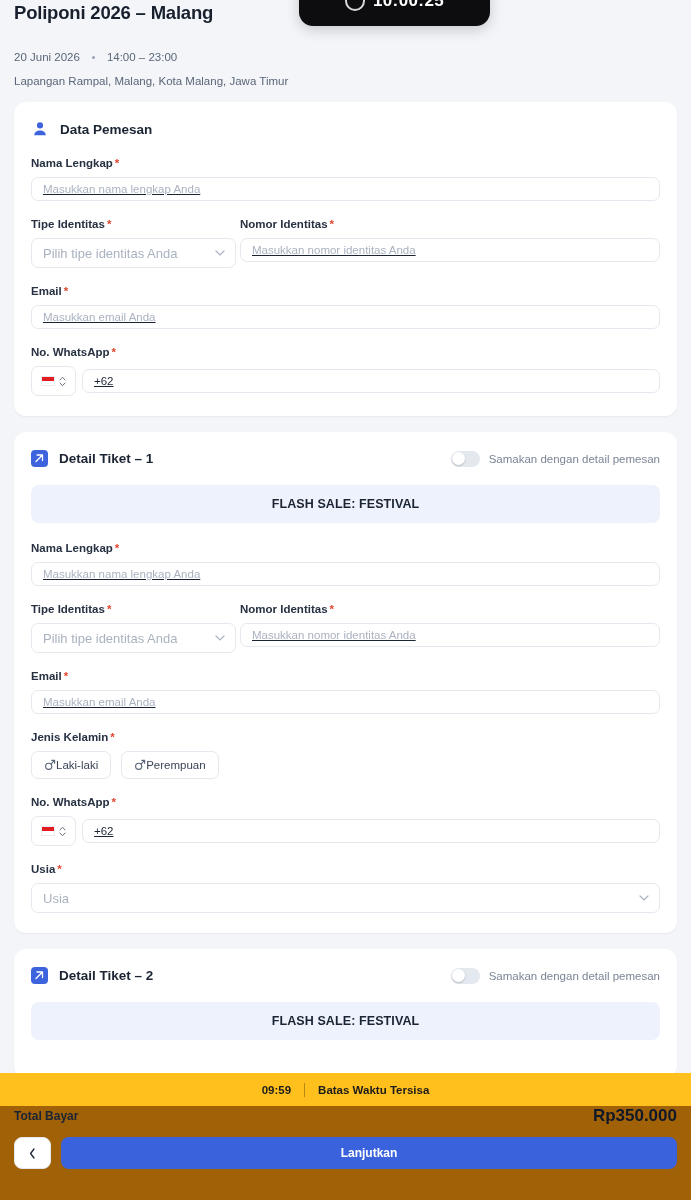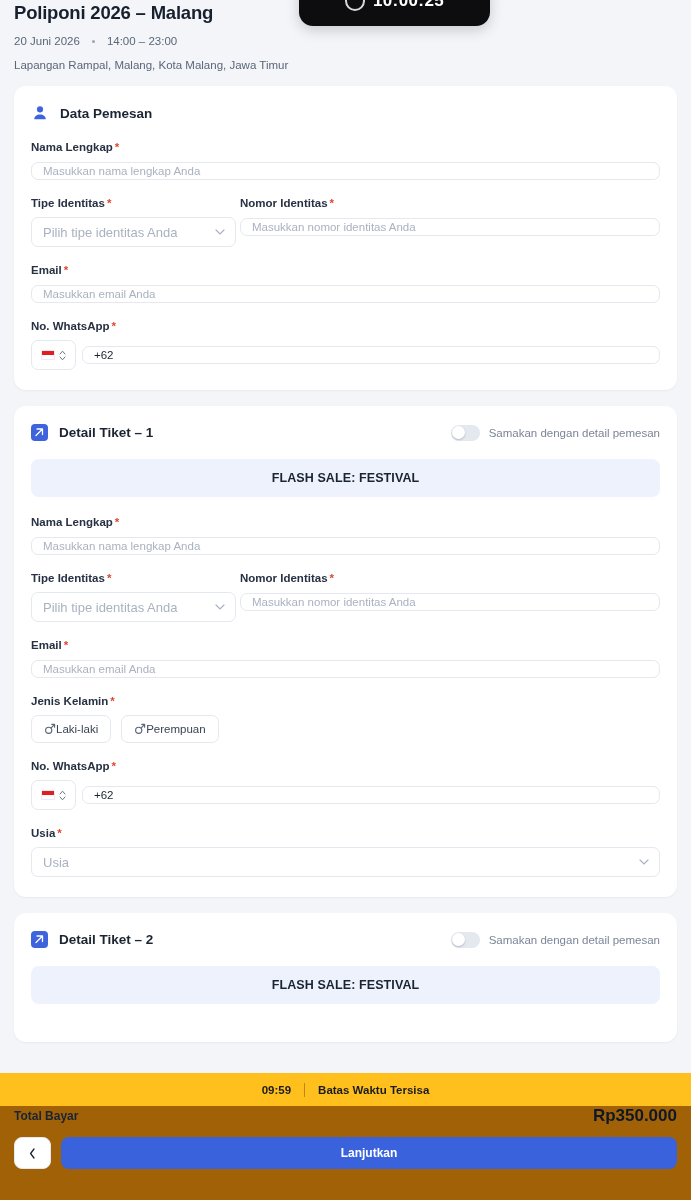--- a/index.html
+++ b/index.html
@@ -26,21 +26,21 @@
     font-size: 18.5px;
     font-weight: 700;
     color: #18202e;
     letter-spacing: -0.2px;
     line-height: 26px;
     padding-top: 0;
   }
   .event-meta {
     font-size: 11.5px;
     color: #5b6678;
-    margin-top: 8px;
+    margin-top: 24px;
     display: flex;
     align-items: center;
     gap: 12px;
     line-height: 14px;
   }
   .dot-sep {
     width: 3px; height: 3px; border-radius: 50%;
     background: #9aa4b4; display:inline-block;
   }
   .event-venue {
@@ -164,29 +164,30 @@
     font-weight: 700;
     color: #273142;
     margin-bottom: 7px;
     display: block;
     line-height: 14px;
   }
   .req { color: #e0452f; font-weight: 700; margin-left: 2px; }
 
   .input {
     width: 100%;
-    height: 18px;
+    height: 24px;
     border: 1px solid #e5e8ee;
     border-radius: 7px;
     background: #ffffff;
     font-size: 11.5px;
     color: #1b2432;
     padding: 0 11px;
     font-family: "Liberation Sans", sans-serif;
     outline: none;
+    text-decoration: underline;
   }
   .input::placeholder { color: #aab2c0; }
 
   .select-wrap { position: relative; }
   .select {
     width: 100%;
     height: 30px;
     border: 1px solid #e5e8ee;
     border-radius: 7px;
     background: #ffffff;

